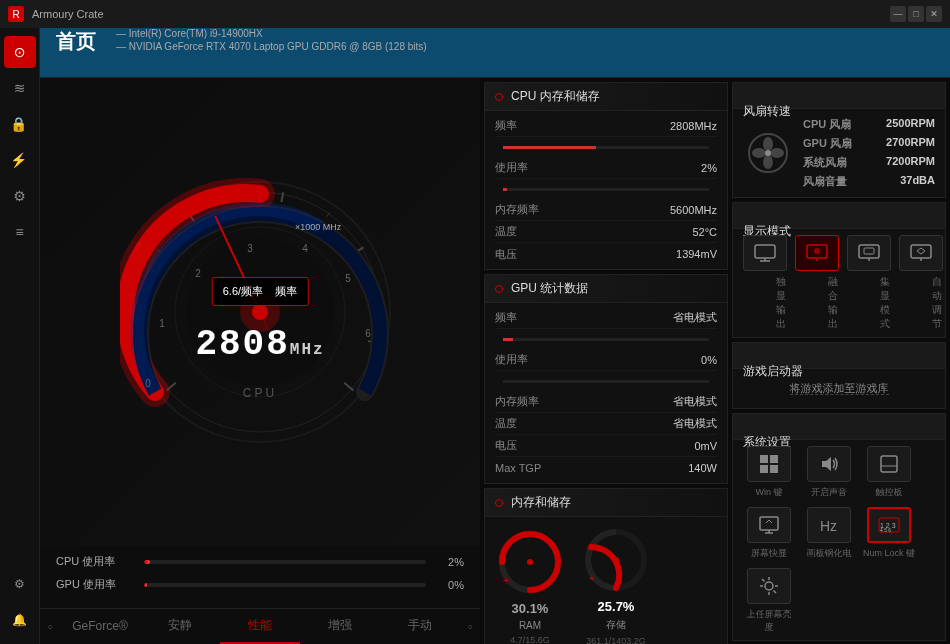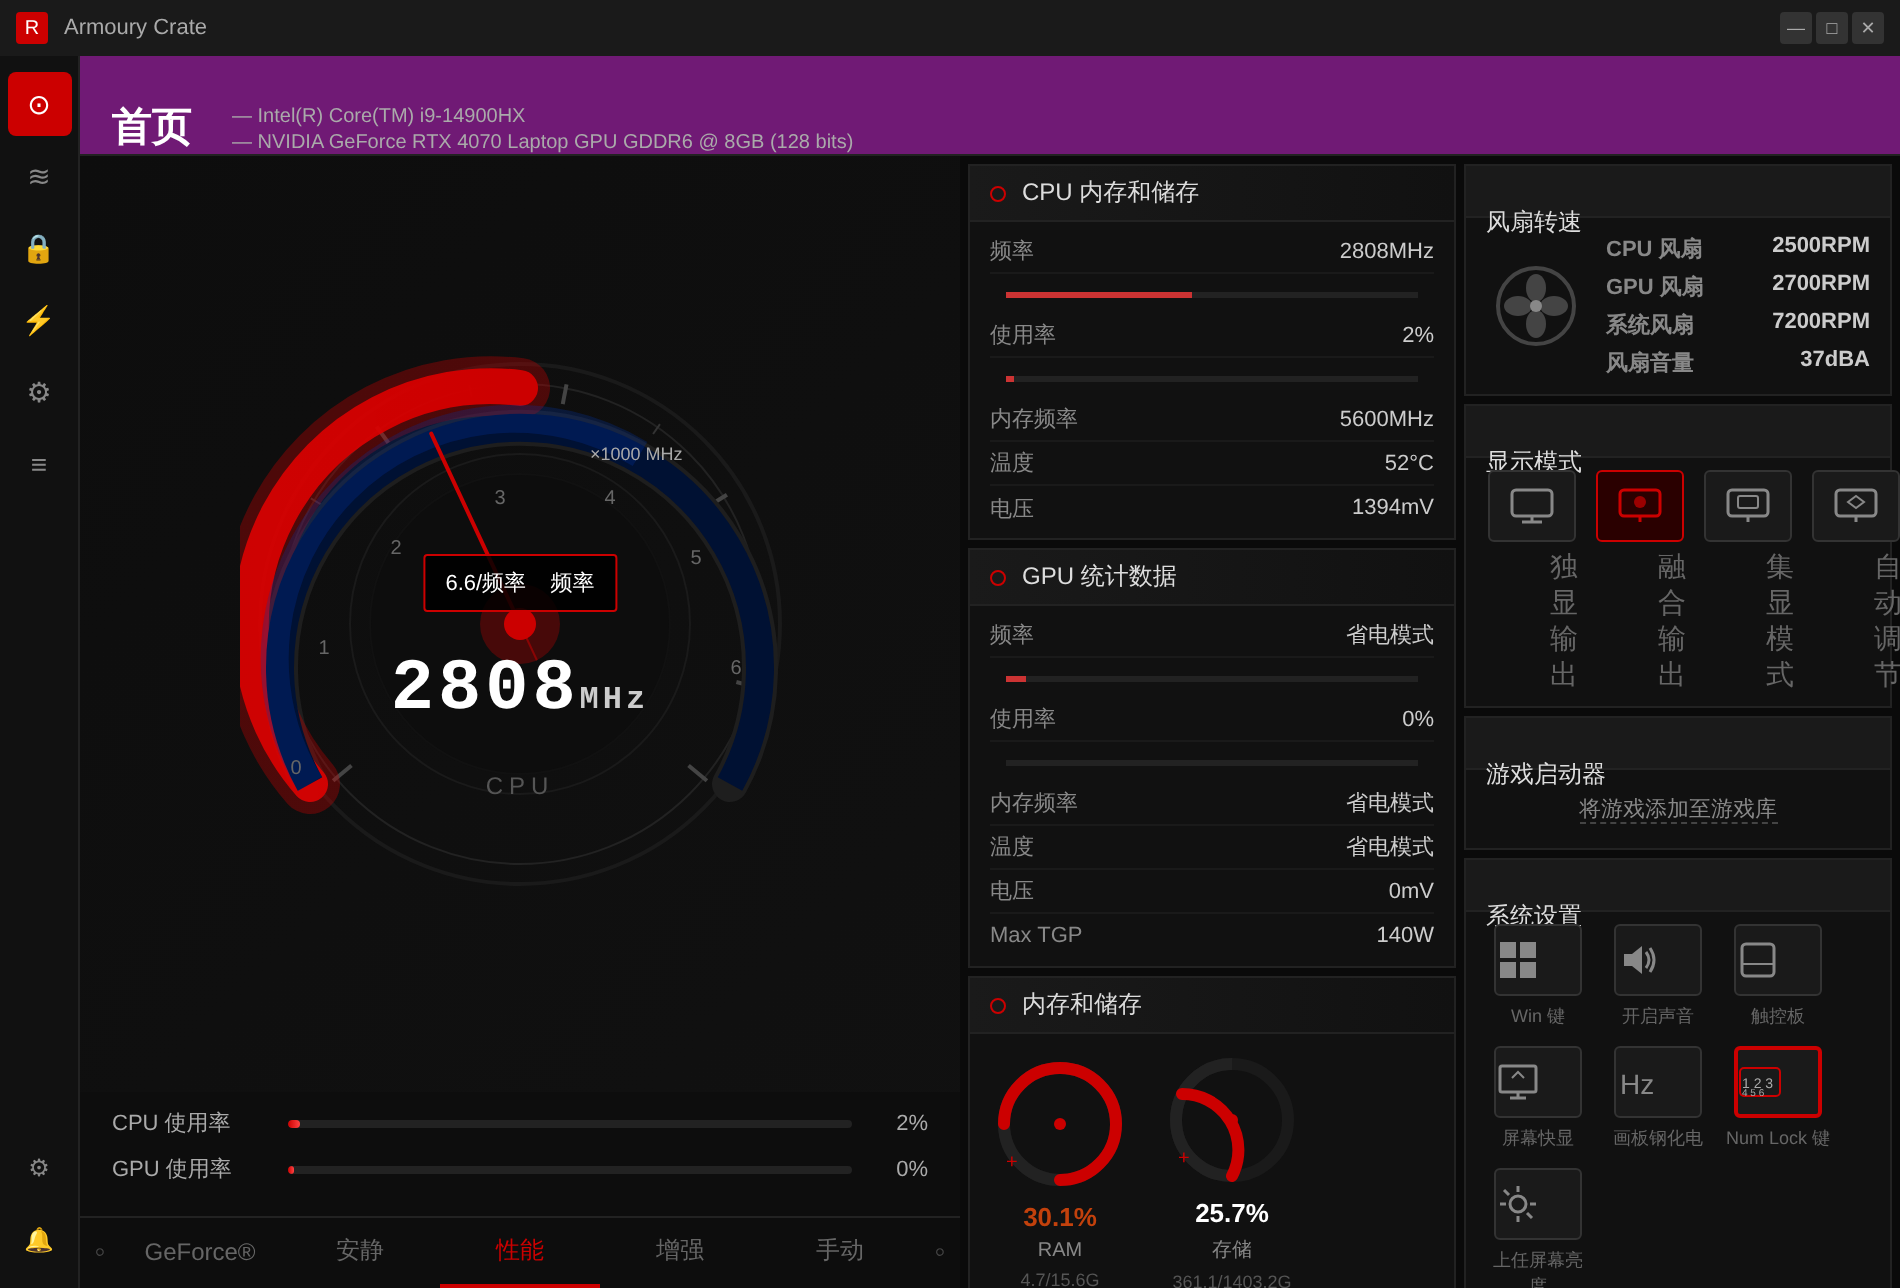--- a/index.html
+++ b/index.html
@@ -85,23 +85,23 @@
     .content {
       flex: 1;
       display: flex;
       flex-direction: column;
       overflow: hidden;
     }
 
     
     .header {
       height: 50px;
-      background: #701a75;
-      display: flex;
-      align-items: flex-end;
+      background: #0c4a6e;
+      display: flex;
+      align-items: flex-start;
       padding: 0 16px;
       gap: 20px;
       border-bottom: 1px solid #222;
       flex-shrink: 0;
     }
     .header-title { font-size: 20px; color: #fff; font-weight: bold; }
     .header-specs { display: flex; flex-direction: column; gap: 2px; }
     .header-spec { font-size: 10px; color: #888; }
     .header-spec span { color: #aaa; }
 
@@ -299,21 +299,21 @@
     .display-icon-box {
       width: 44px; height: 36px;
       background: #1a1a1a;
       border: 1px solid #333;
       border-radius: 3px;
       display: flex; align-items: center; justify-content: center;
       font-size: 14px;
       color: #888;
     }
     .display-icon-box.active { border-color: #cc0000; }
-    .display-label { font-size: 14px; color: #666; text-align: center; margin-left: 32px; }
+    .display-label { font-size: 10px; color: #666; text-align: center; margin-left: 32px; }
 
     
     .game-body {
       padding: 12px 10px;
       font-size: 11px;
       color: #666;
       text-align: center;
     }
 
     
@@ -329,21 +329,21 @@
       align-items: center;
       gap: 4px;
       cursor: pointer;
       width: 52px;
     }
     .sys-icon-box {
       width: 44px; height: 36px;
       background: #1a1a1a;
       border: 1px solid #333;
       border-radius: 3px;
-      display: flex; align-items: center; 
+      display: flex; align-items: center; justify-content: center;
       font-size: 14px;
       color: #888;
     }
     .sys-icon-box.highlighted {
       border: 2px solid #cc0000;
     }
     .sys-label { font-size: 9px; color: #666; text-align: center; }
 
     
     .memory-body {
@@ -609,21 +609,21 @@
                 <svg width="70" height="70" viewBox="0 0 70 70">
                   <circle cx="35" cy="35" r="28" fill="none" stroke="#1a1a1a" stroke-width="6"></circle>
                   <path d="M 35 7 A 28 28 0 0 1 63 35" fill="none" stroke="#222" stroke-width="6" stroke-linecap="round"></path>
 
                   <path d="M 35 63 A 28 28 0 1 1 35 7" fill="none" stroke="#222" stroke-width="6"></path>
                   <path d="M 35 63 A 28 28 0 1 0 7 35" fill="none" stroke="#cc0000" stroke-width="6" stroke-linecap="round"></path>
                   <circle cx="35" cy="35" r="3" fill="#cc0000"></circle>
 
                   <text x="8" y="57" fill="#cc0000" font-size="10">+</text>
                 </svg>
-                <div style="font-size:13px; color:#c2410c; font-weight:bold; text-align:center;">30.1%</div>
+                <div style="font-size:13px; color:#a3a3a3; font-weight:bold; text-align:center;">30.1%</div>
                 <div style="font-size:10px; color:#888; text-align:center;">RAM</div>
                 <div style="font-size:9px; color:#555; text-align:center;">4.7/15.6G</div>
               </div>
 
               <div class="memory-gauge-container">
                 <svg width="70" height="70" viewBox="0 0 70 70">
                   <circle cx="35" cy="35" r="28" fill="none" stroke="#1a1a1a" stroke-width="6"></circle>
                   <path d="M 35 63 A 28 28 0 1 1 35 7" fill="none" stroke="#222" stroke-width="6"></path>
 
                   <path d="M 35 63 A 28 28 0 0 0 10 22" fill="none" stroke="#cc0000" stroke-width="6" stroke-linecap="round"></path>

